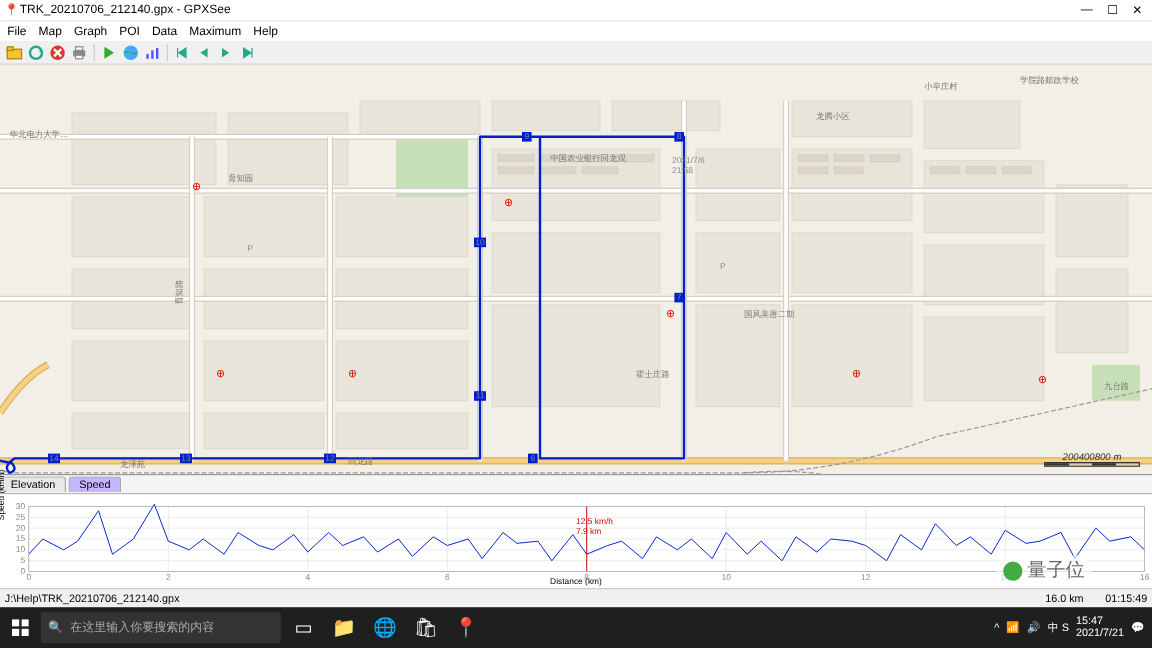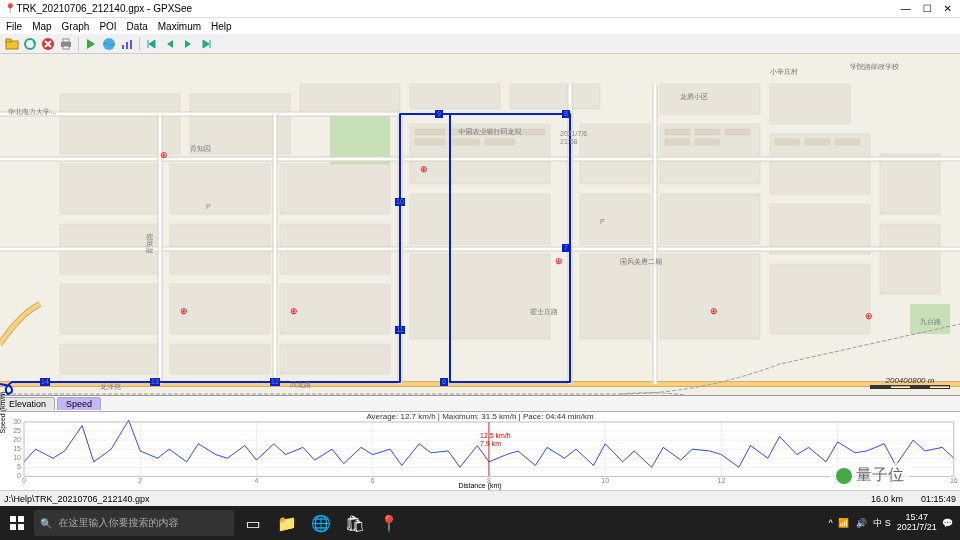--- a/index.html
+++ b/index.html
@@ -37,21 +37,21 @@
 
 .statusbar { height: 16px; background: #f0f0f0; border-top: 1px solid #ccc; display: flex; align-items: center; font-size: 9px; padding: 0 4px; }
 .statusbar .sb-right { margin-left: auto; display: flex; gap: 18px; }
 
 .taskbar { height: 34px; background: #1f1f1f; display: flex; align-items: center; position: absolute; bottom: 0; left: 0; right: 0; }
 .taskbar .start { width: 34px; height: 34px; display: flex; align-items: center; justify-content: center; color: #fff; }
 .taskbar .search { background: #333; height: 26px; width: 200px; display: flex; align-items: center; padding: 0 6px; color: #aaa; font-size: 10px; gap: 6px; border-radius: 2px; }
 .taskbar .tb-icons { display: flex; gap: 4px; margin-left: 4px; }
 .taskbar .tb-icons .ti { width: 30px; height: 30px; display: flex; align-items: center; justify-content: center; color: #fff; cursor: pointer; }
 .taskbar .tray { margin-left: auto; display: flex; align-items: center; gap: 6px; color: #fff; font-size: 9px; padding-right: 6px; }
-.taskbar .clock { text-align: center; line-height: 1.1; font-size: 9px; }
+.taskbar .clock { text-align: left; line-height: 1.1; font-size: 9px; }
 
 .watermark { position: absolute; right: 50px; bottom: 52px; font-size: 16px; color: #666; display: flex; align-items: center; gap: 4px; background: rgba(255,255,255,0.6); padding: 2px 6px; border-radius: 10px; }
 .watermark .wm-icon { width: 16px; height: 16px; background: #4a4; border-radius: 50%; }
 
 svg text { font-size: 7px; fill: #888; }
 svg .road { stroke: #fff; stroke-width: 3; fill: none; }
 svg .road-border { stroke: #d4cfc4; stroke-width: 5; fill: none; }
 svg .road-main { stroke: #f8d080; stroke-width: 4; fill: none; }
 svg .road-main-b { stroke: #d4b060; stroke-width: 6; fill: none; }
 svg .block { fill: #e8e4da; stroke: #d4cfc4; stroke-width: 0.5; }
@@ -307,21 +307,20 @@
       </div>
   </div>
 </div>
 
 <div class="tabs">
   <div class="tab inactive">Elevation</div>
   <div class="tab">Speed</div>
 </div>
 
 <div class="chart-area">
-  <div class="chart-stats">Average: 12.7 km/h | Maximum: 31.5 km/h | Pace: 04:44 min/km</div>
   <div class="chart-ylabel">Speed (km/h)</div>
   <div class="chart-xlabel">Distance (km)</div>
   <svg class="chart-svg" id="chart-svg" viewBox="0 0 924 54" style="overflow: visible;">
       <line x1="0" y1="54" x2="924" y2="54" stroke="#ddd" stroke-width="0.5"></line>
       <text x="-3" y="56" text-anchor="end" font-size="6" fill="#666">0</text>
       <line x1="0" y1="45" x2="924" y2="45" stroke="#ddd" stroke-width="0.5"></line>
       <text x="-3" y="47" text-anchor="end" font-size="6" fill="#666">5</text>
       <line x1="0" y1="36" x2="924" y2="36" stroke="#ddd" stroke-width="0.5"></line>
       <text x="-3" y="38" text-anchor="end" font-size="6" fill="#666">10</text>
       <line x1="0" y1="27" x2="924" y2="27" stroke="#ddd" stroke-width="0.5"></line>

